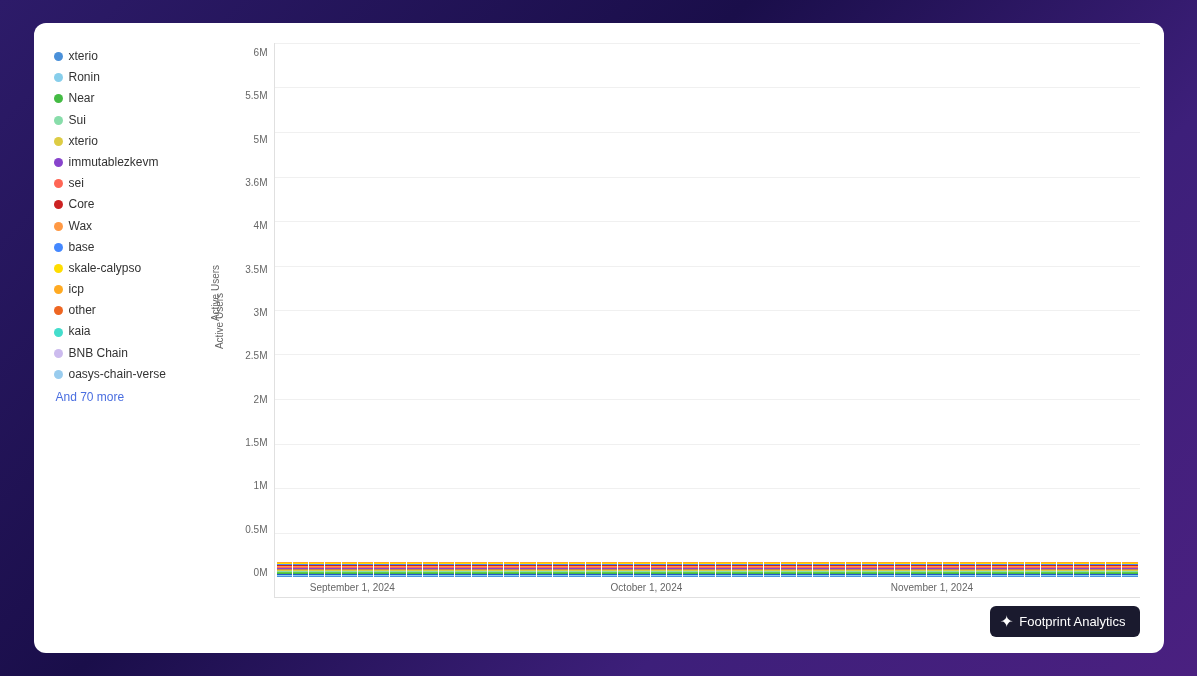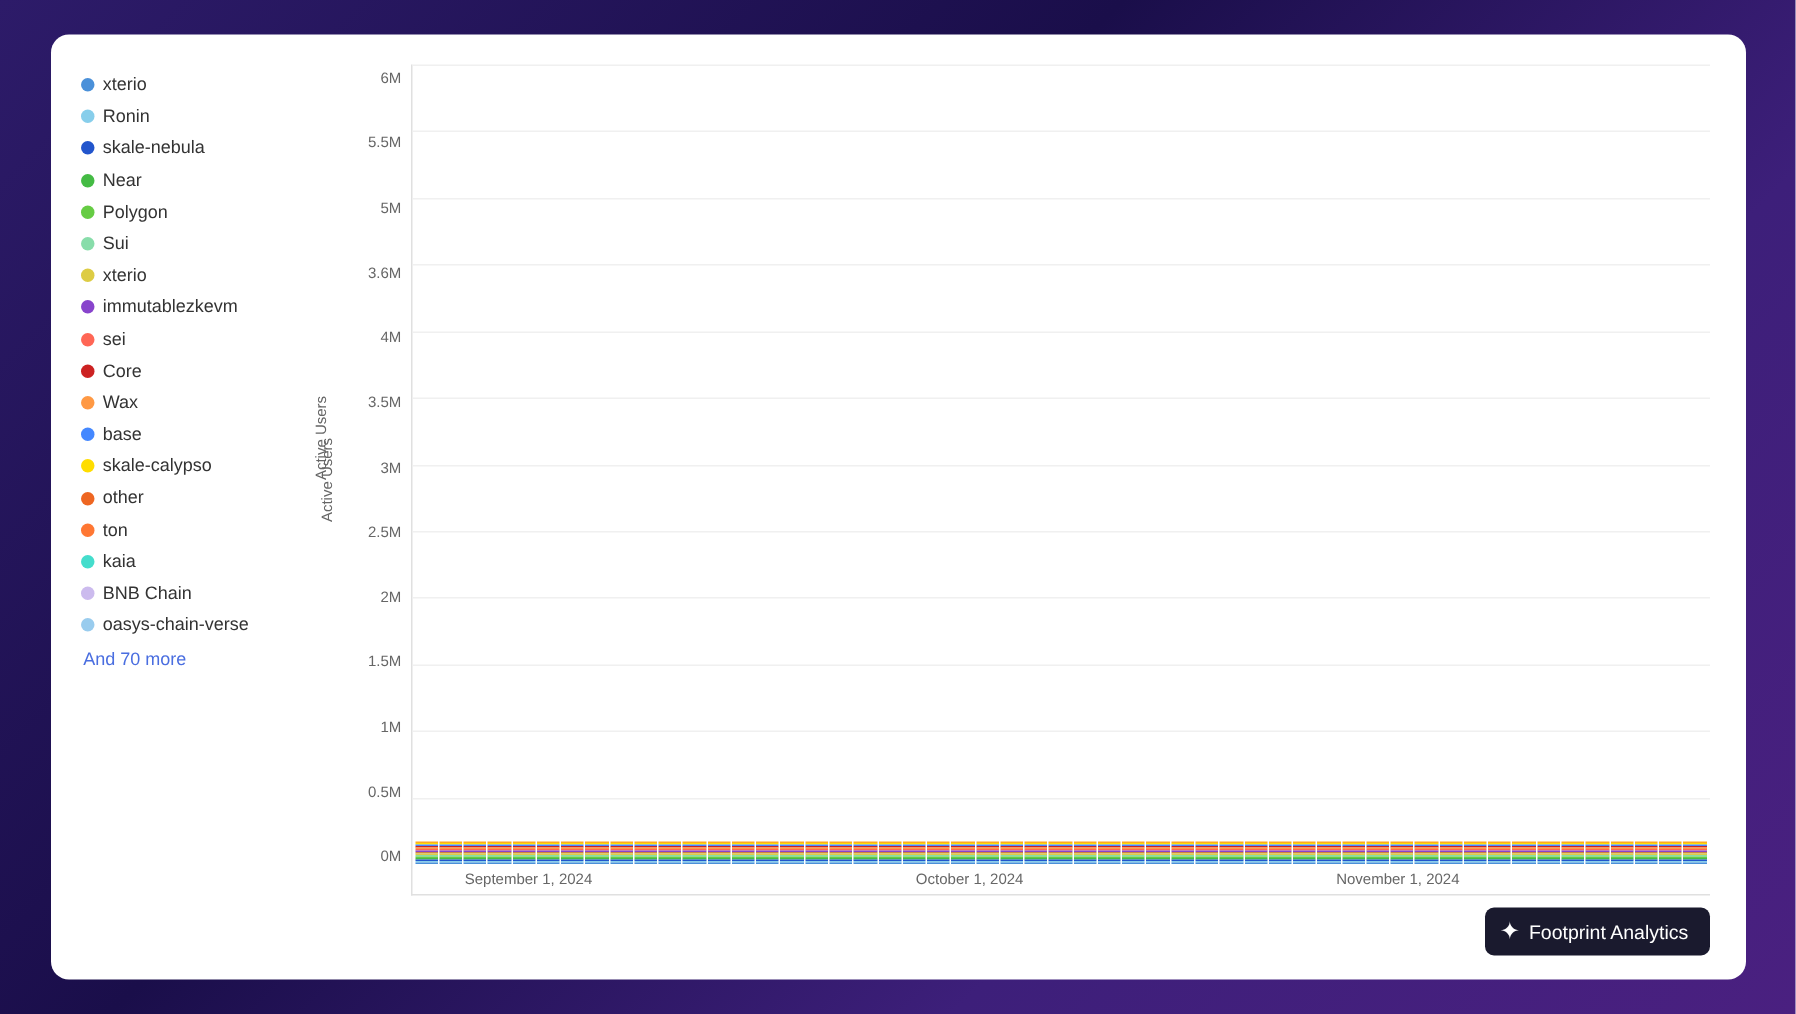--- a/index.html
+++ b/index.html
@@ -196,32 +196,24 @@
 
     <div class="legend-item">
     <div class="legend-dot" style="background:#4a90d9"></div>
     <span>xterio</span>
   </div>
         <div class="legend-item">
     <div class="legend-dot" style="background:#87ceeb"></div>
     <span>Ronin</span>
   </div>
         <div class="legend-item">
-    <div class="legend-dot" style="background:#2255cc"></div>
-    <span>skale-nebula</span>
-  </div>
-        <div class="legend-item">
     <div class="legend-dot" style="background:#44bb44"></div>
     <span>Near</span>
   </div>
         <div class="legend-item">
-    <div class="legend-dot" style="background:#66cc44"></div>
-    <span>Polygon</span>
-  </div>
-        <div class="legend-item">
     <div class="legend-dot" style="background:#88ddaa"></div>
     <span>Sui</span>
   </div>
         <div class="legend-item">
     <div class="legend-dot" style="background:#ddcc44"></div>
     <span>xterio</span>
   </div>
         <div class="legend-item">
     <div class="legend-dot" style="background:#8844cc"></div>
     <span>immutablezkevm</span>
@@ -240,26 +232,26 @@
   </div>
         <div class="legend-item">
     <div class="legend-dot" style="background:#4488ff"></div>
     <span>base</span>
   </div>
         <div class="legend-item">
     <div class="legend-dot" style="background:#ffdd00"></div>
     <span>skale-calypso</span>
   </div>
         <div class="legend-item">
+    <div class="legend-dot" style="background:#ffaa22"></div>
+    <span>icp</span>
+  </div>
+        <div class="legend-item">
     <div class="legend-dot" style="background:#ee6622"></div>
     <span>other</span>
-  </div>
-        <div class="legend-item">
-    <div class="legend-dot" style="background:#ff7733"></div>
-    <span>ton</span>
   </div>
         <div class="legend-item">
     <div class="legend-dot" style="background:#44ddcc"></div>
     <span>kaia</span>
   </div>
         <div class="legend-item">
     <div class="legend-dot" style="background:#ccbbee"></div>
     <span>BNB Chain</span>
   </div>
         <div class="legend-item">

